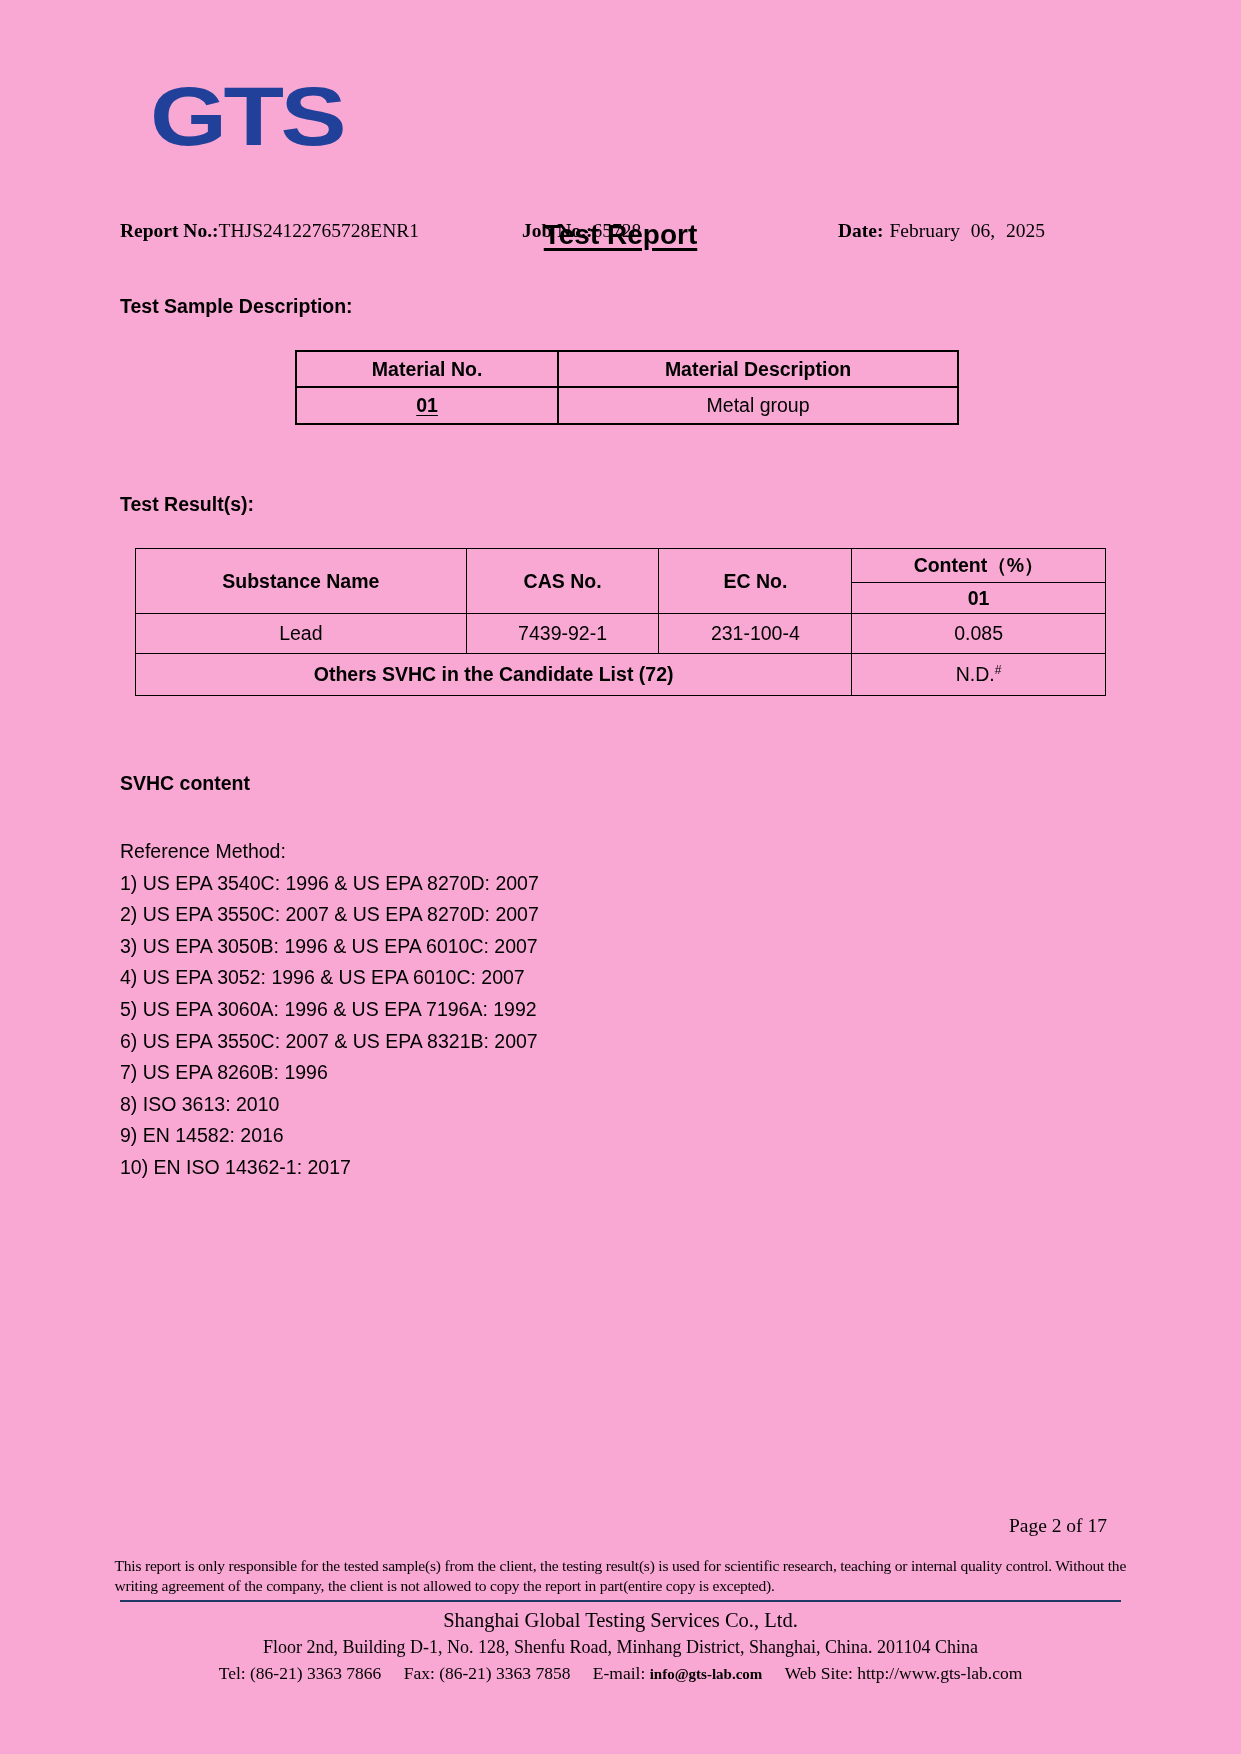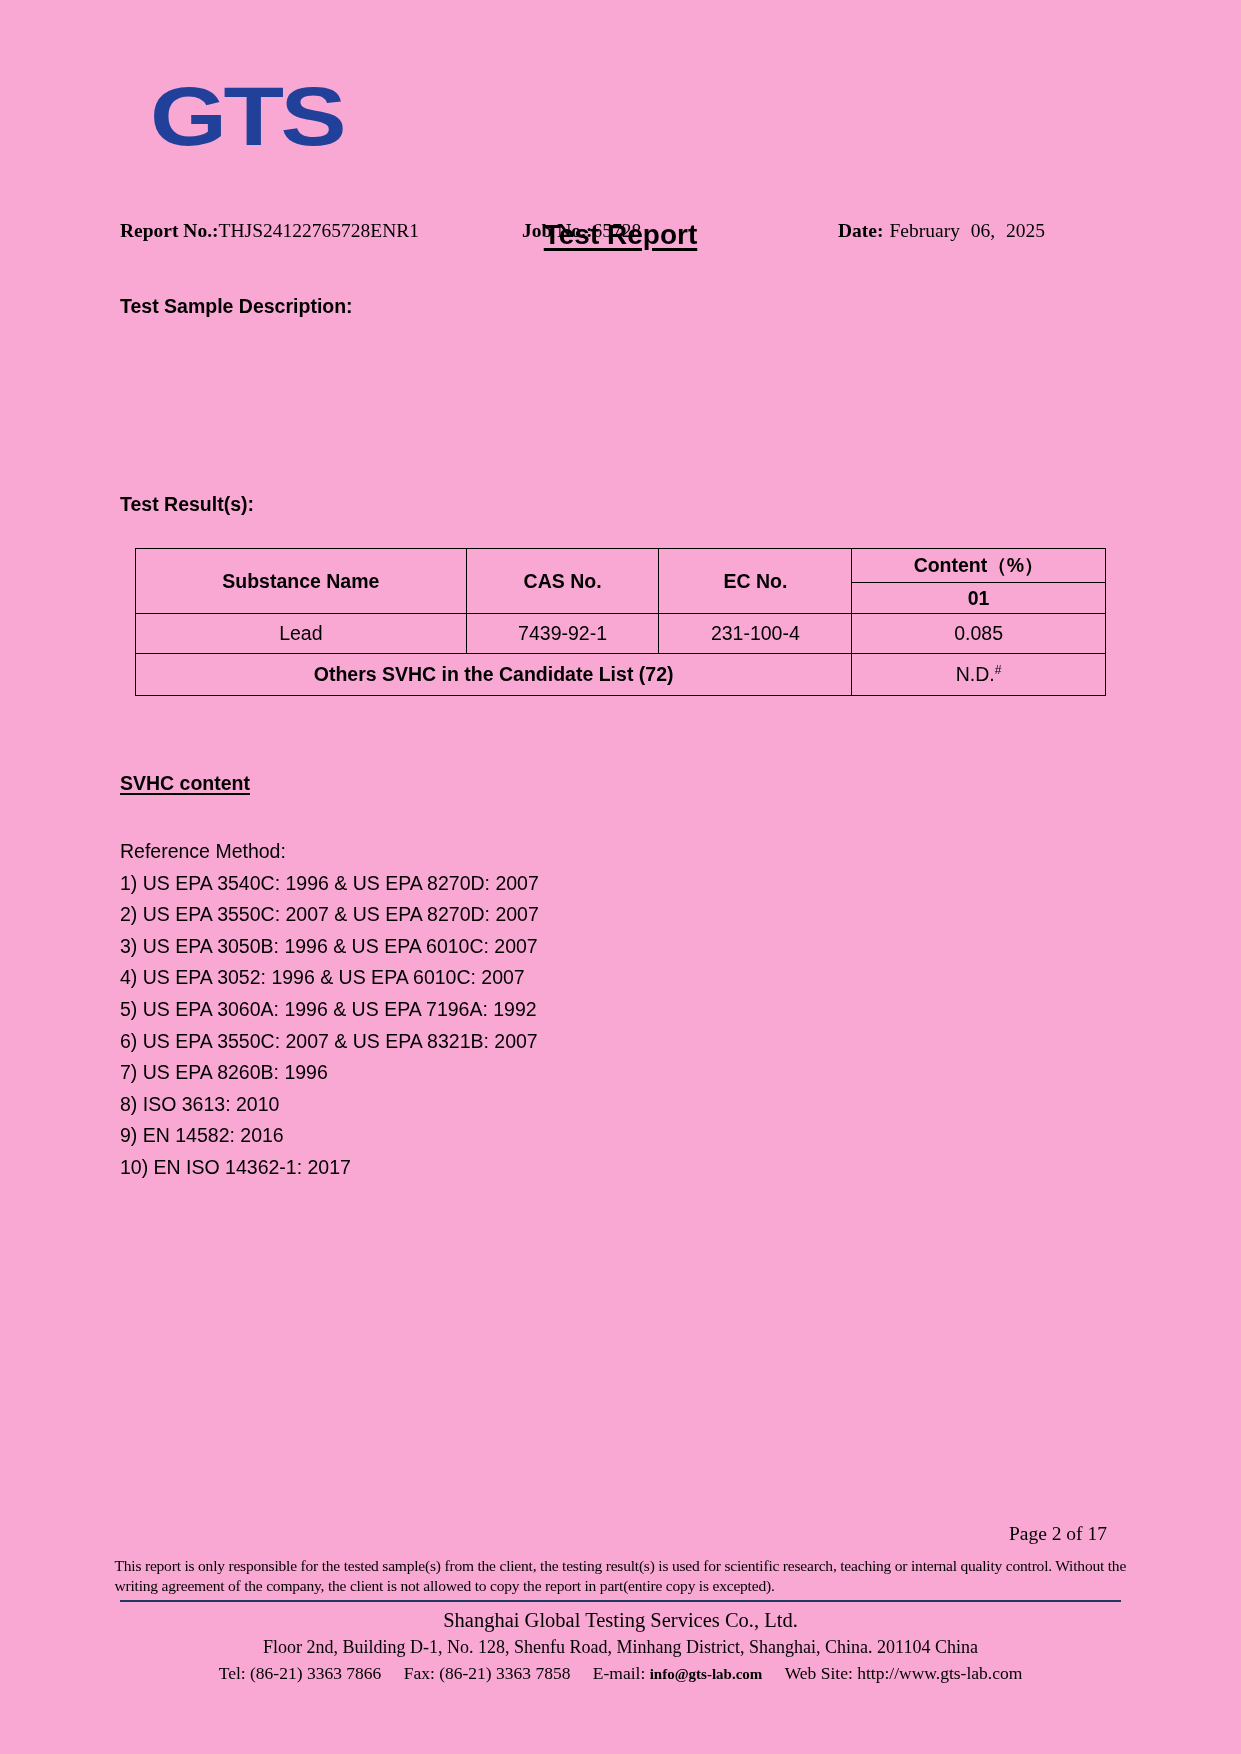--- a/index.html
+++ b/index.html
@@ -36,21 +36,21 @@
   .meta-report { left:120px; }
   .meta-job { left:522px; }
   .meta-date { left:838px; }
   .meta-label { font-weight:bold;margin-top:31px; }
   .meta-date .meta-value { word-spacing:6px; margin-left:6px; }
 
   
   .section-heading { position:absolute; left:120px; font-size:19.5px; font-weight:bold; }
   .h-sample { top:295px; }
   .h-results { top:493px; }
-  .h-svhc { top:772px; text-decoration:underline; text-decoration-thickness:2px; text-underline-offset:3px; }
+  .h-svhc { top:772px; text-decoration-thickness:2px; text-underline-offset:3px; }
 
   
   table { border-collapse:collapse; }
   .sample-table {
     position:absolute; left:295px; top:350px; width:664px;
     font-size:19.5px; text-align:center;
   }
   .sample-table th, .sample-table td { border:2px solid #000; }
   .sample-table th { height:36px; font-weight:bold; }
   .sample-table td { height:37px; font-weight:normal; }
@@ -75,21 +75,21 @@
   .rt-others .others-label { font-weight:bold; }
   sup.fn { font-size:12px; vertical-align:super; line-height:0; }
 
   
   .ref-block { position:absolute; left:120px; top:836px; font-size:19.5px; line-height:31.6px; }
   .ref-block div { white-space:nowrap; }
 
   
   .page-num { position:absolute; top:1515px; left:0; width:100%;
     font-family:"Liberation Serif", serif; font-size:19.5px; }
-  .page-num span { position:absolute; right:134px; top:0; white-space:nowrap;margin-top:8px; }
+  .page-num span { position:absolute; right:134px; top:0; white-space:nowrap; }
 
   .disclaimer {
     position:absolute; top:1556px; left:50%; transform:translateX(-50%);
     width:1012px; text-align:left;
     font-family:"Liberation Serif", serif; font-size:15.5px; line-height:20px;
     letter-spacing:-0.2px;
   }
   .footer-rule {
     position:absolute; top:1600px; left:120px; width:1001px; height:0;
     border-top:2.5px solid #1F3864;
@@ -113,20 +113,32 @@
   <div class="title">Test Report</div>
 
   <div class="meta-row">
     <span class="meta-item meta-report"><span class="meta-label">Report No.:</span><span class="meta-value">THJS24122765728ENR1</span></span>
     <span class="meta-item meta-job"><span class="meta-label">Job No.:</span><span class="meta-value">65728</span></span>
     <span class="meta-item meta-date"><span class="meta-label">Date:</span><span class="meta-value">February 06, 2025</span></span>
   </div>
 
   <div class="section-heading h-sample">Test Sample Description:</div>
 
+  <table class="sample-table">
+    <tbody>
+        <tr>
+      <th class="col-no">Material No.</th>
+      <th>Material Description</th>
+    </tr>
+    <tr>
+      <td><span class="mat-no">01</span></td>
+      <td>Metal group</td>
+    </tr>
+  </tbody>
+    </table>
 
   <div class="section-heading h-results">Test Result(s):</div>
 
   <table class="results-table">
     <tbody>
         <tr class="rt-head1">
       <th class="rt-c1" rowspan="2">Substance Name</th>
       <th class="rt-c2" rowspan="2">CAS No.</th>
       <th class="rt-c3" rowspan="2">EC No.</th>
       <th class="rt-c4">Content（%）</th>

